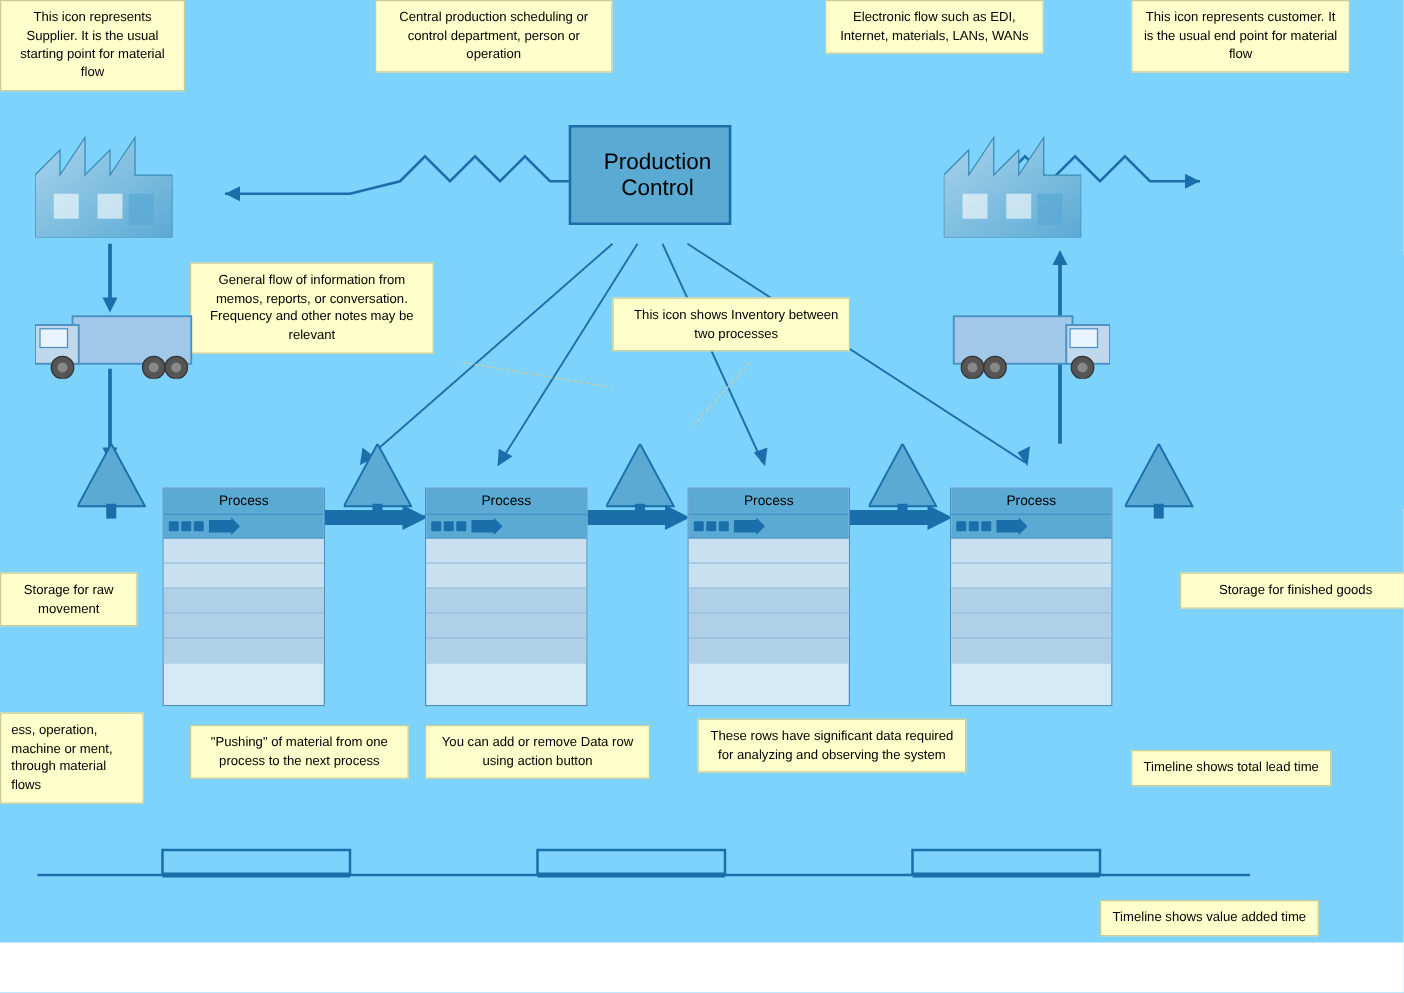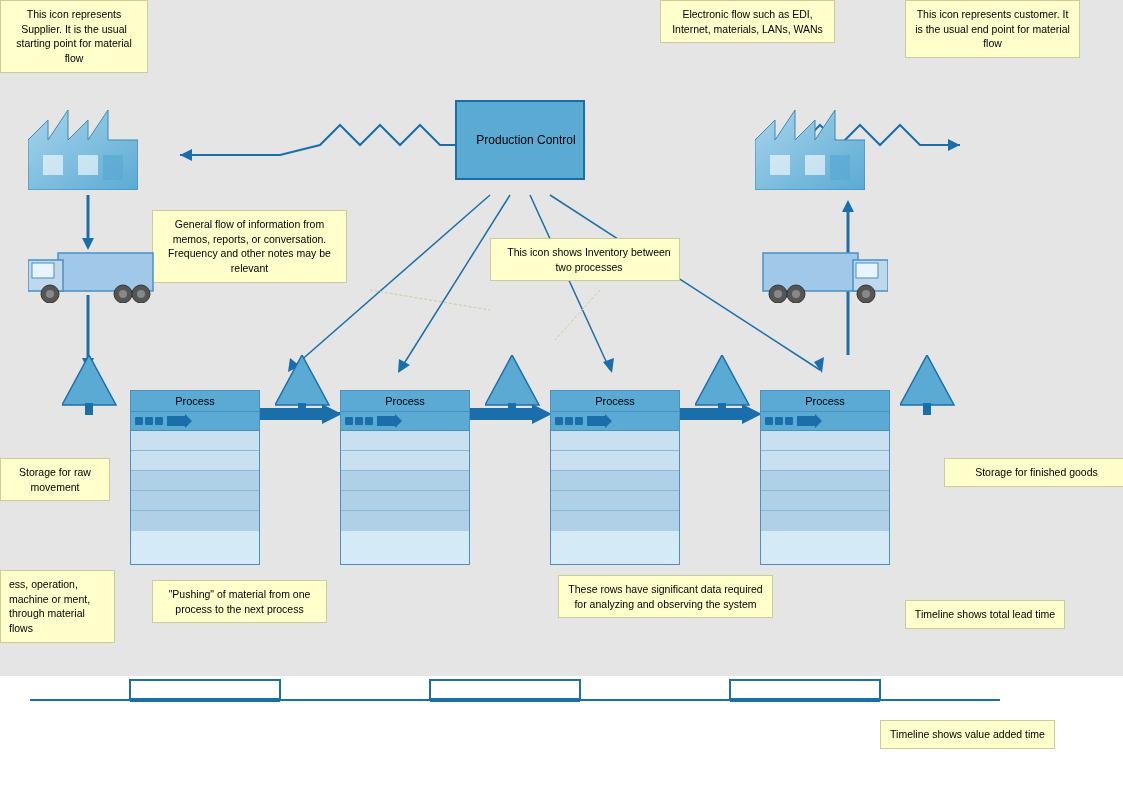--- a/index.html
+++ b/index.html
@@ -8,22 +8,22 @@
       font-family: Arial, sans-serif;
       font-size: 11px;
       overflow: hidden;
       width: 1123px;
       height: 794px;
       position: relative;
     }
     .diagram-container {
       position: relative;
       width: 1123px;
-      height: 676px;
-      background: #e5e5e5;
+      height: 754px;
+      background: #7dd3fc;
     }
     
     .callout {
       position: absolute;
       background: #ffffcc;
       border: 1px solid #cccc99;
       padding: 6px 8px;
       font-size: 10.5px;
       line-height: 1.4;
       text-align: center;
@@ -111,20 +111,23 @@
     <line x1="88" y1="275" x2="88" y2="275"></line>
 
     <line x1="370" y1="290" x2="490" y2="310" stroke="#cccc99" stroke-width="1" stroke-dasharray="3,2"></line>
     <line x1="600" y1="290" x2="555" y2="340" stroke="#cccc99" stroke-width="1" stroke-dasharray="3,2"></line>
   </svg>
 
   <div class="callout" style="left:0; top:0; width:148px;">
     <span>This icon represents Supplier. It is the usual starting point for material flow</span>
   </div>
 
+  <div class="callout" style="left:300px; top:0; width:190px;">
+    <span>Central production scheduling or control department, person or operation</span>
+  </div>
 
   <div class="callout" style="left:660px; top:0; width:175px;">
     <span>Electronic flow such as EDI, Internet, materials, LANs, WANs</span>
   </div>
 
   <div class="callout" style="left:905px; top:0; width:175px;">
     <span>This icon represents customer. It is the usual end point for material flow</span>
   </div>
 
   <div class="callout" style="left:152px; top:210px; width:195px;">
@@ -146,20 +149,23 @@
   </div>
 
   <div class="callout" style="left:0px; top:570px; width:115px; text-align:left;">
     <span>ess, operation, machine or ment, through material flows</span>
   </div>
 
   <div class="callout" style="left:152px; top:580px; width:175px;">
     <span>"Pushing" of material from one process to the next process</span>
   </div>
 
+  <div class="callout" style="left:340px; top:580px; width:180px;">
+    <span>You can add or remove Data row using action button</span>
+  </div>
 
   <div class="callout" style="left:558px; top:575px; width:215px;">
     <span>These rows have significant data required for analyzing and observing the system</span>
   </div>
 
   <div class="callout" style="left:905px; top:600px; width:160px;">
     <span>Timeline shows total lead time</span>
   </div>
 
   <div class="callout" style="left:880px; top:720px; width:175px;">
@@ -188,21 +194,21 @@
         <stop offset="0%" style="stop-color:#a8d4ec"></stop>
         <stop offset="100%" style="stop-color:#5baad4"></stop>
       </linearGradient>
     </defs>
     <polygon points="0,40 20,20 20,40 40,10 40,40 60,20 60,40 80,10 80,40 110,40 110,90 0,90" fill="url(#factGrad2)" stroke="#3a8ab4" stroke-width="1"></polygon>
     <rect x="15" y="55" width="20" height="20" fill="#fff" opacity="0.6"></rect>
     <rect x="50" y="55" width="20" height="20" fill="#fff" opacity="0.6"></rect>
     <rect x="75" y="55" width="20" height="25" fill="#5baad4" opacity="0.8"></rect>
   </svg>
 
-  <div style="position:absolute; left:455px; top:100px; width:130px; height:80px; border:2px solid #1a6faa; background:#5baad4; display:flex; align-items:center; justify-content:center; text-align:center; font-size:12px;padding-left:12px;">
+  <div style="position:absolute; left:455px; top:100px; width:130px; height:80px; border:2px solid #1a6faa; background:#5baad4; display:flex; align-items:center; justify-content:center; text-align:center; font-size:18px;padding-left:12px;">
     <span>Production Control</span>
   </div>
 
   <svg style="position:absolute; left:28px; top:248px;" width="130" height="55">
 
     <rect x="30" y="5" width="95" height="38" fill="#a0c8e8" stroke="#4a90c4" stroke-width="1.5"></rect>
 
     <rect x="0" y="12" width="35" height="31" fill="#c0d8ec" stroke="#4a90c4" stroke-width="1.5"></rect>
 
     <rect x="4" y="15" width="22" height="15" fill="#e8f4ff" stroke="#4a90c4" stroke-width="1"></rect>

